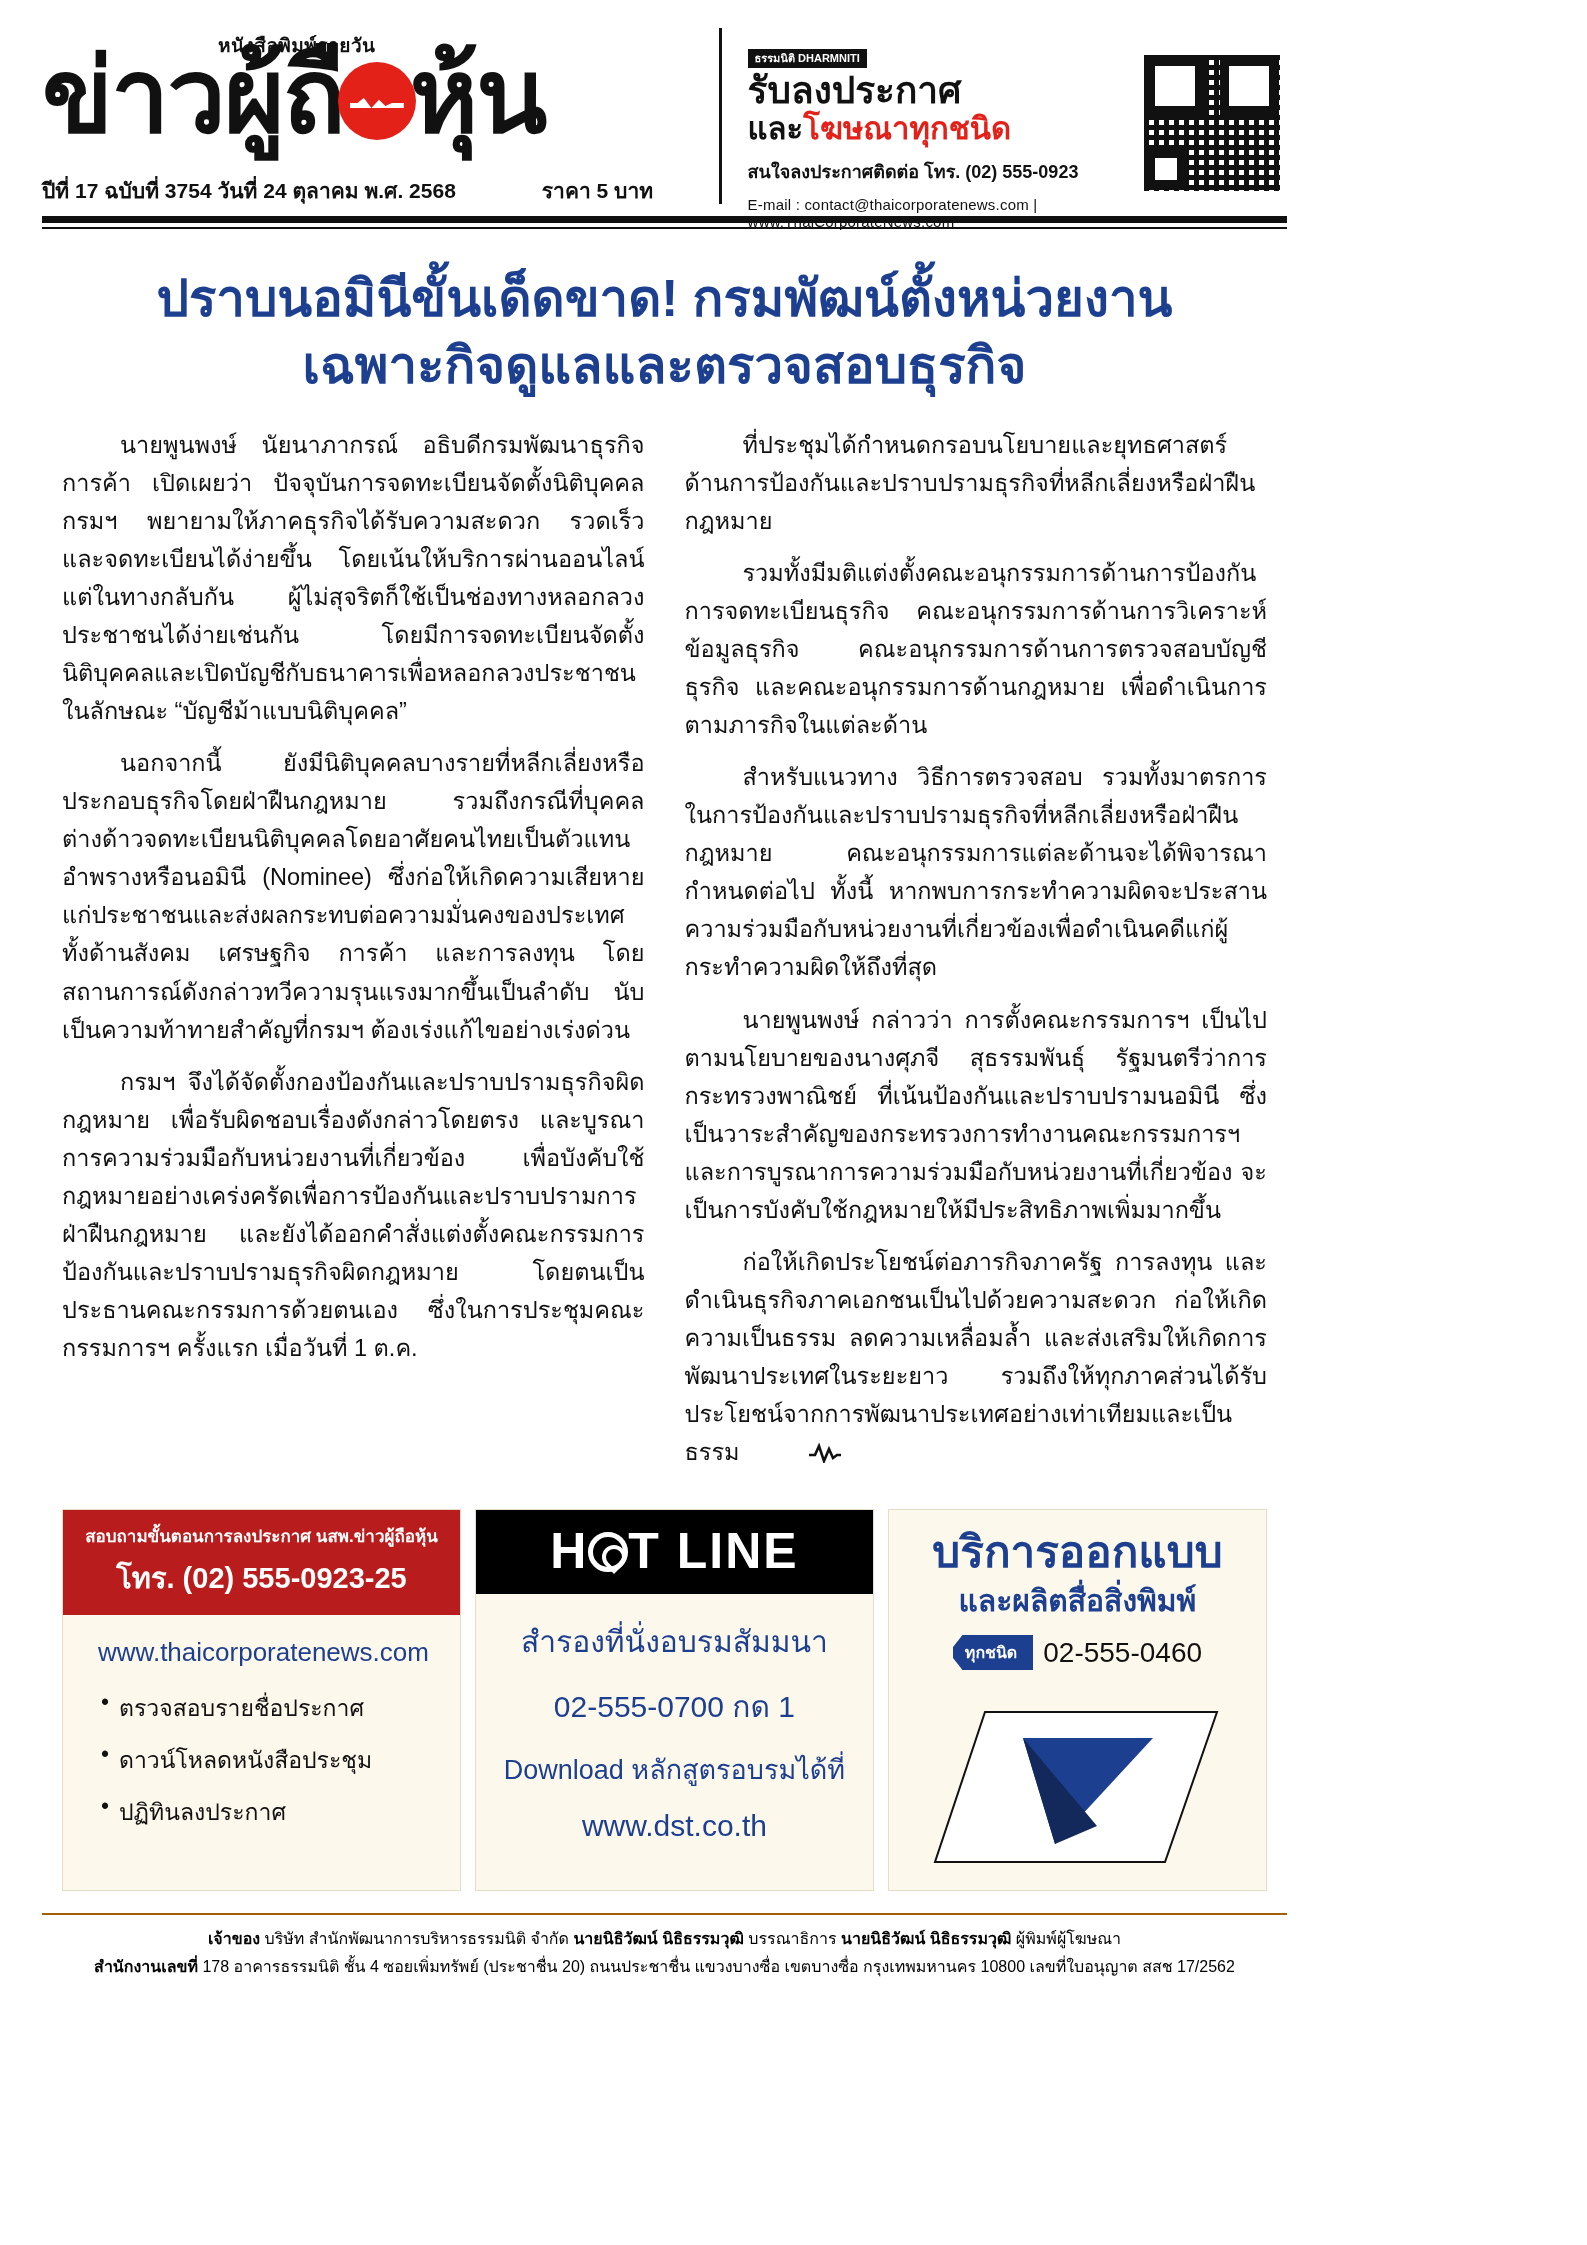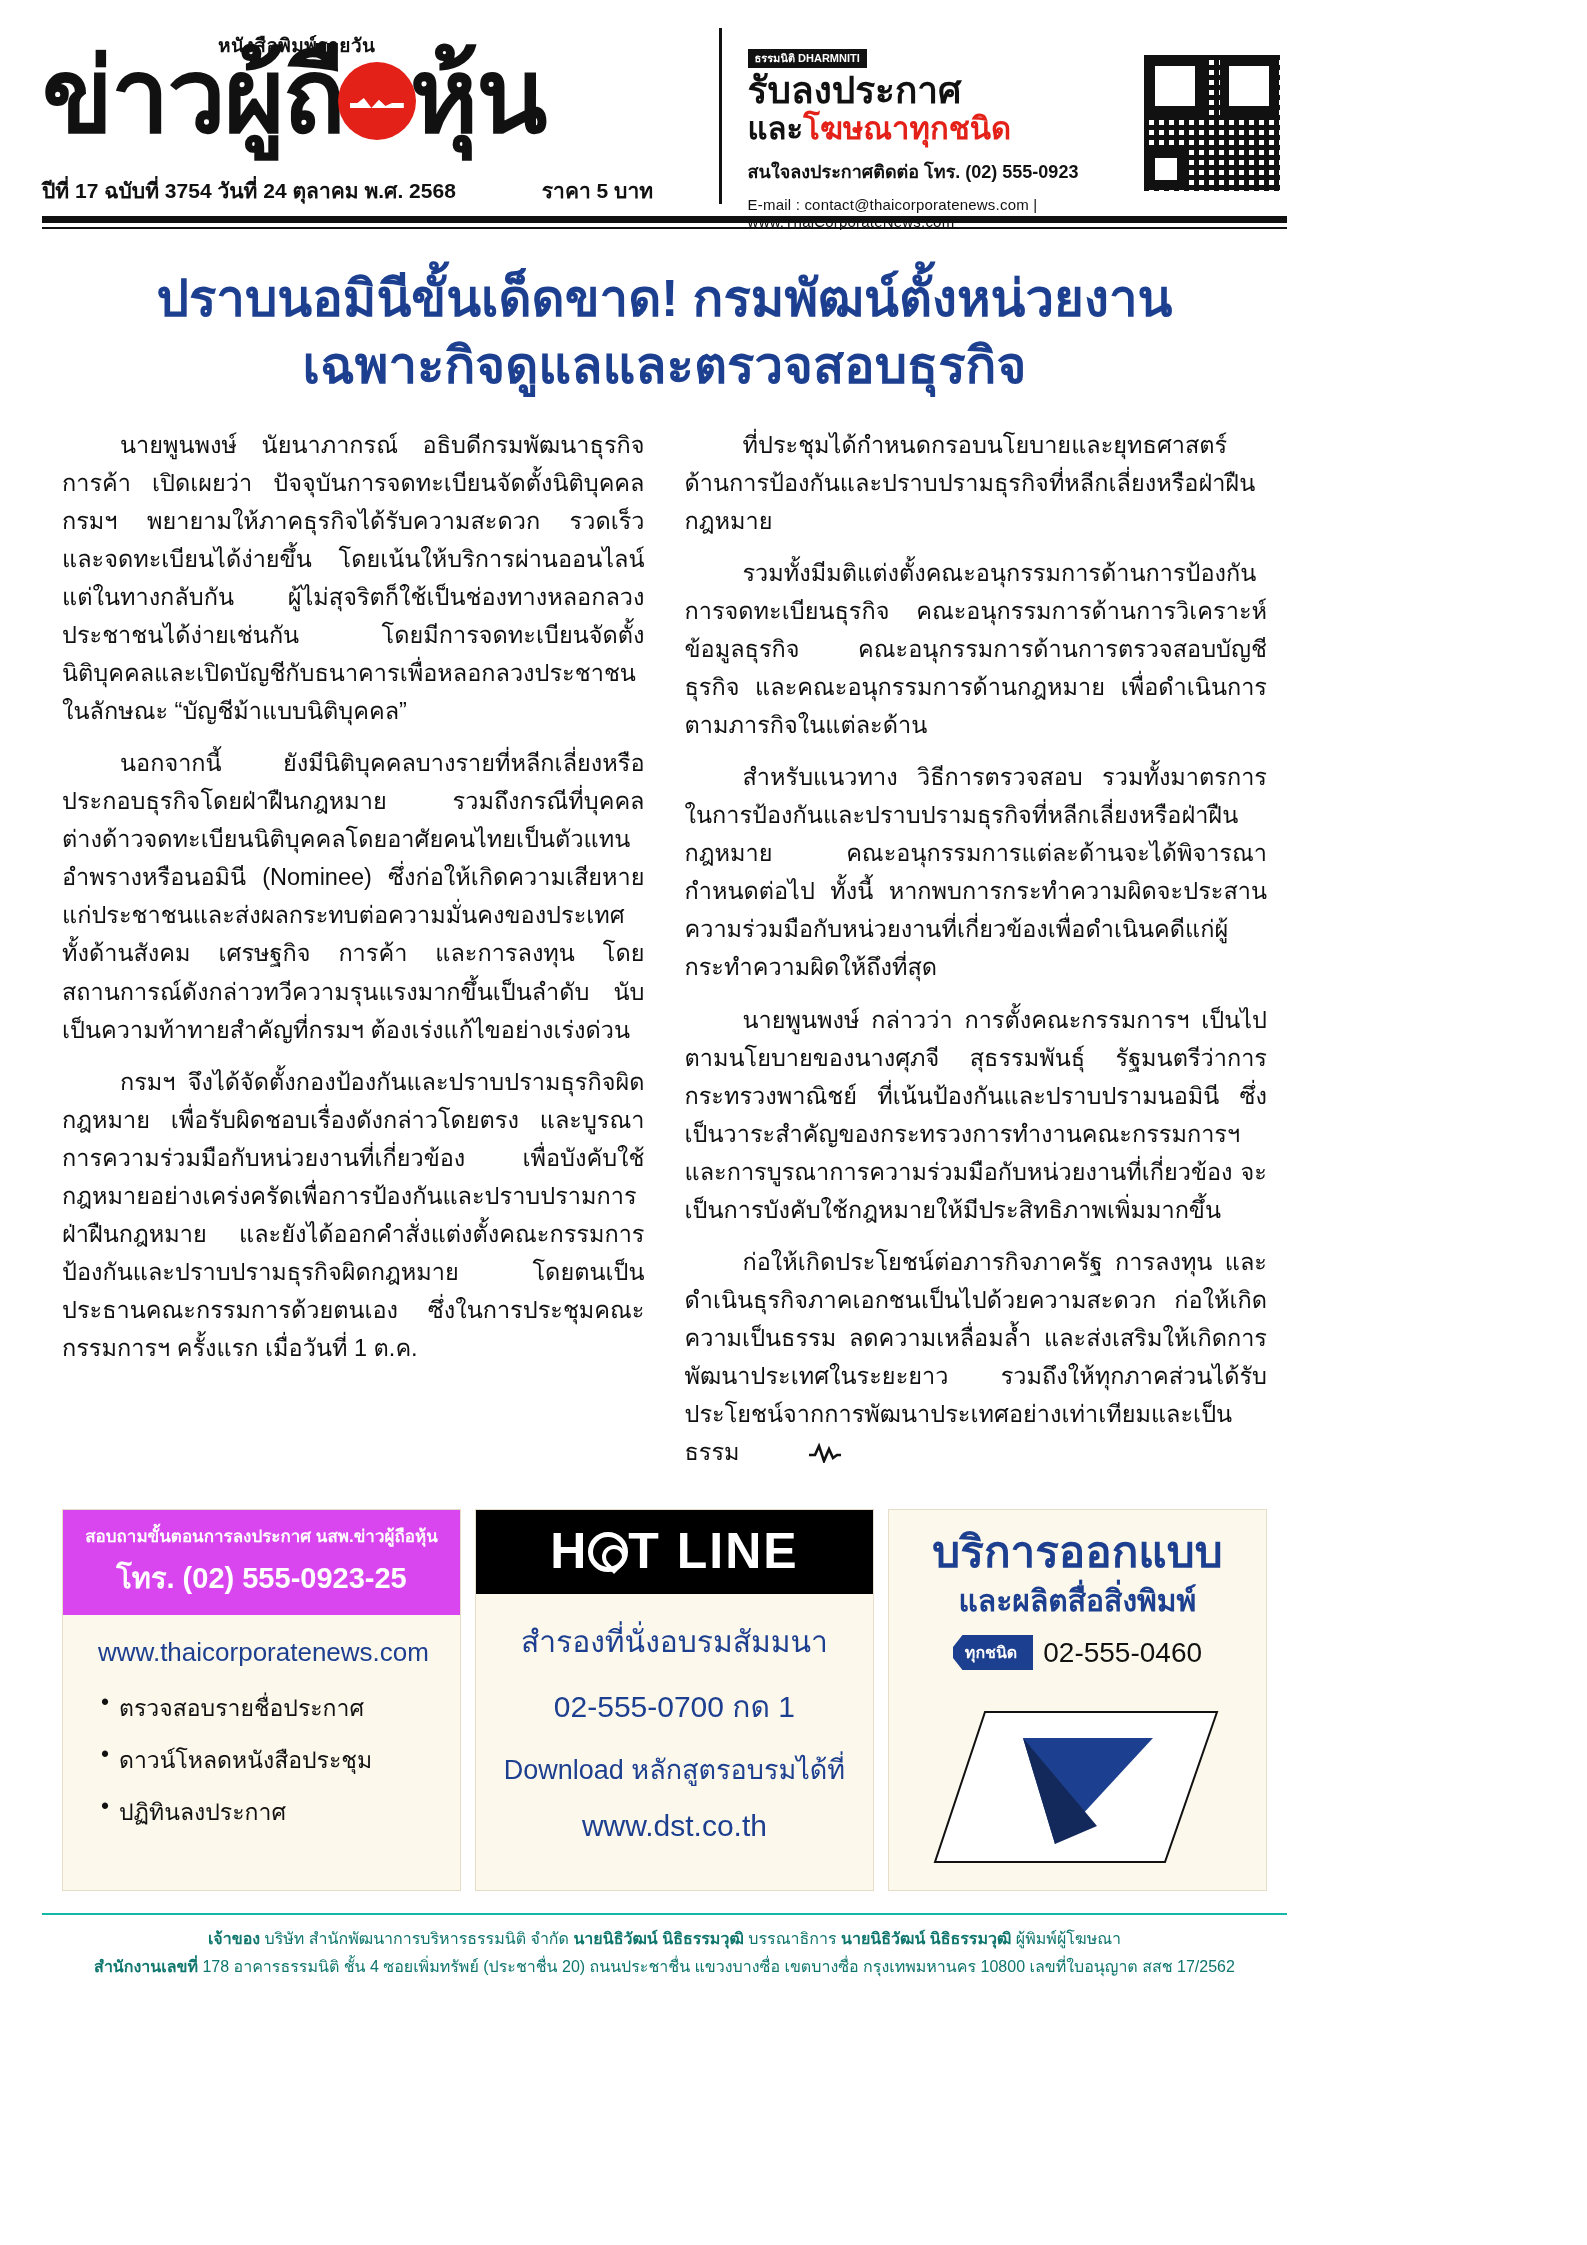--- a/index.html
+++ b/index.html
@@ -163,21 +163,21 @@
   
   .ads {
     display: flex;
     gap: 14px;
     margin-top: 24px;
     padding: 0 20px;
   }
   .ad { border: 1px solid #e6ddc8; }
   .ad1 { width: 500px; background: #fdf8ec; }
   .ad1-top {
-    background: #d946ef;
+    background: #b91c1c;
     color: #fff;
     text-align: center;
     padding: 12px 6px 14px 6px;
   }
   .ad1-top .t1 { font-size: 17px; font-weight: bold; }
   .ad1-top .t2 { font-size: 29px; font-weight: bold; margin-top: 6px; }
   .ad1-body { padding: 22px 30px 26px 34px; }
   .ad1-url { font-size: 26px; color: #1d3f8f; text-align: center; margin-bottom: 22px; }
   .ad1-body ul { margin: 0; padding: 0; list-style: none; }
   .ad1-body li {
@@ -217,25 +217,25 @@
     padding: 5px 16px 5px 12px;
     clip-path: polygon(0 35%, 12% 0, 100% 0, 100% 100%, 12% 100%, 0 65%);
   }
   .ad3 .phone { font-size: 28px; color: #111; }
   .ad3 .artwork { margin-top: 6px; }
 
   
   .footer {
     margin-top: 22px;
     padding: 10px 40px 0 40px;
-    border-top: 2px solid #14b8a6;
+    border-top: 2px solid #a16207;
     text-align: center;
     font-size: 16px;
     line-height: 1.75;
-    color: #0f766e;
+    color: #000000;
   }
   .footer b { font-weight: bold; }
 </style>
 </head>
 <body>
 
 <div class="page">
 
   <div class="masthead">
 

